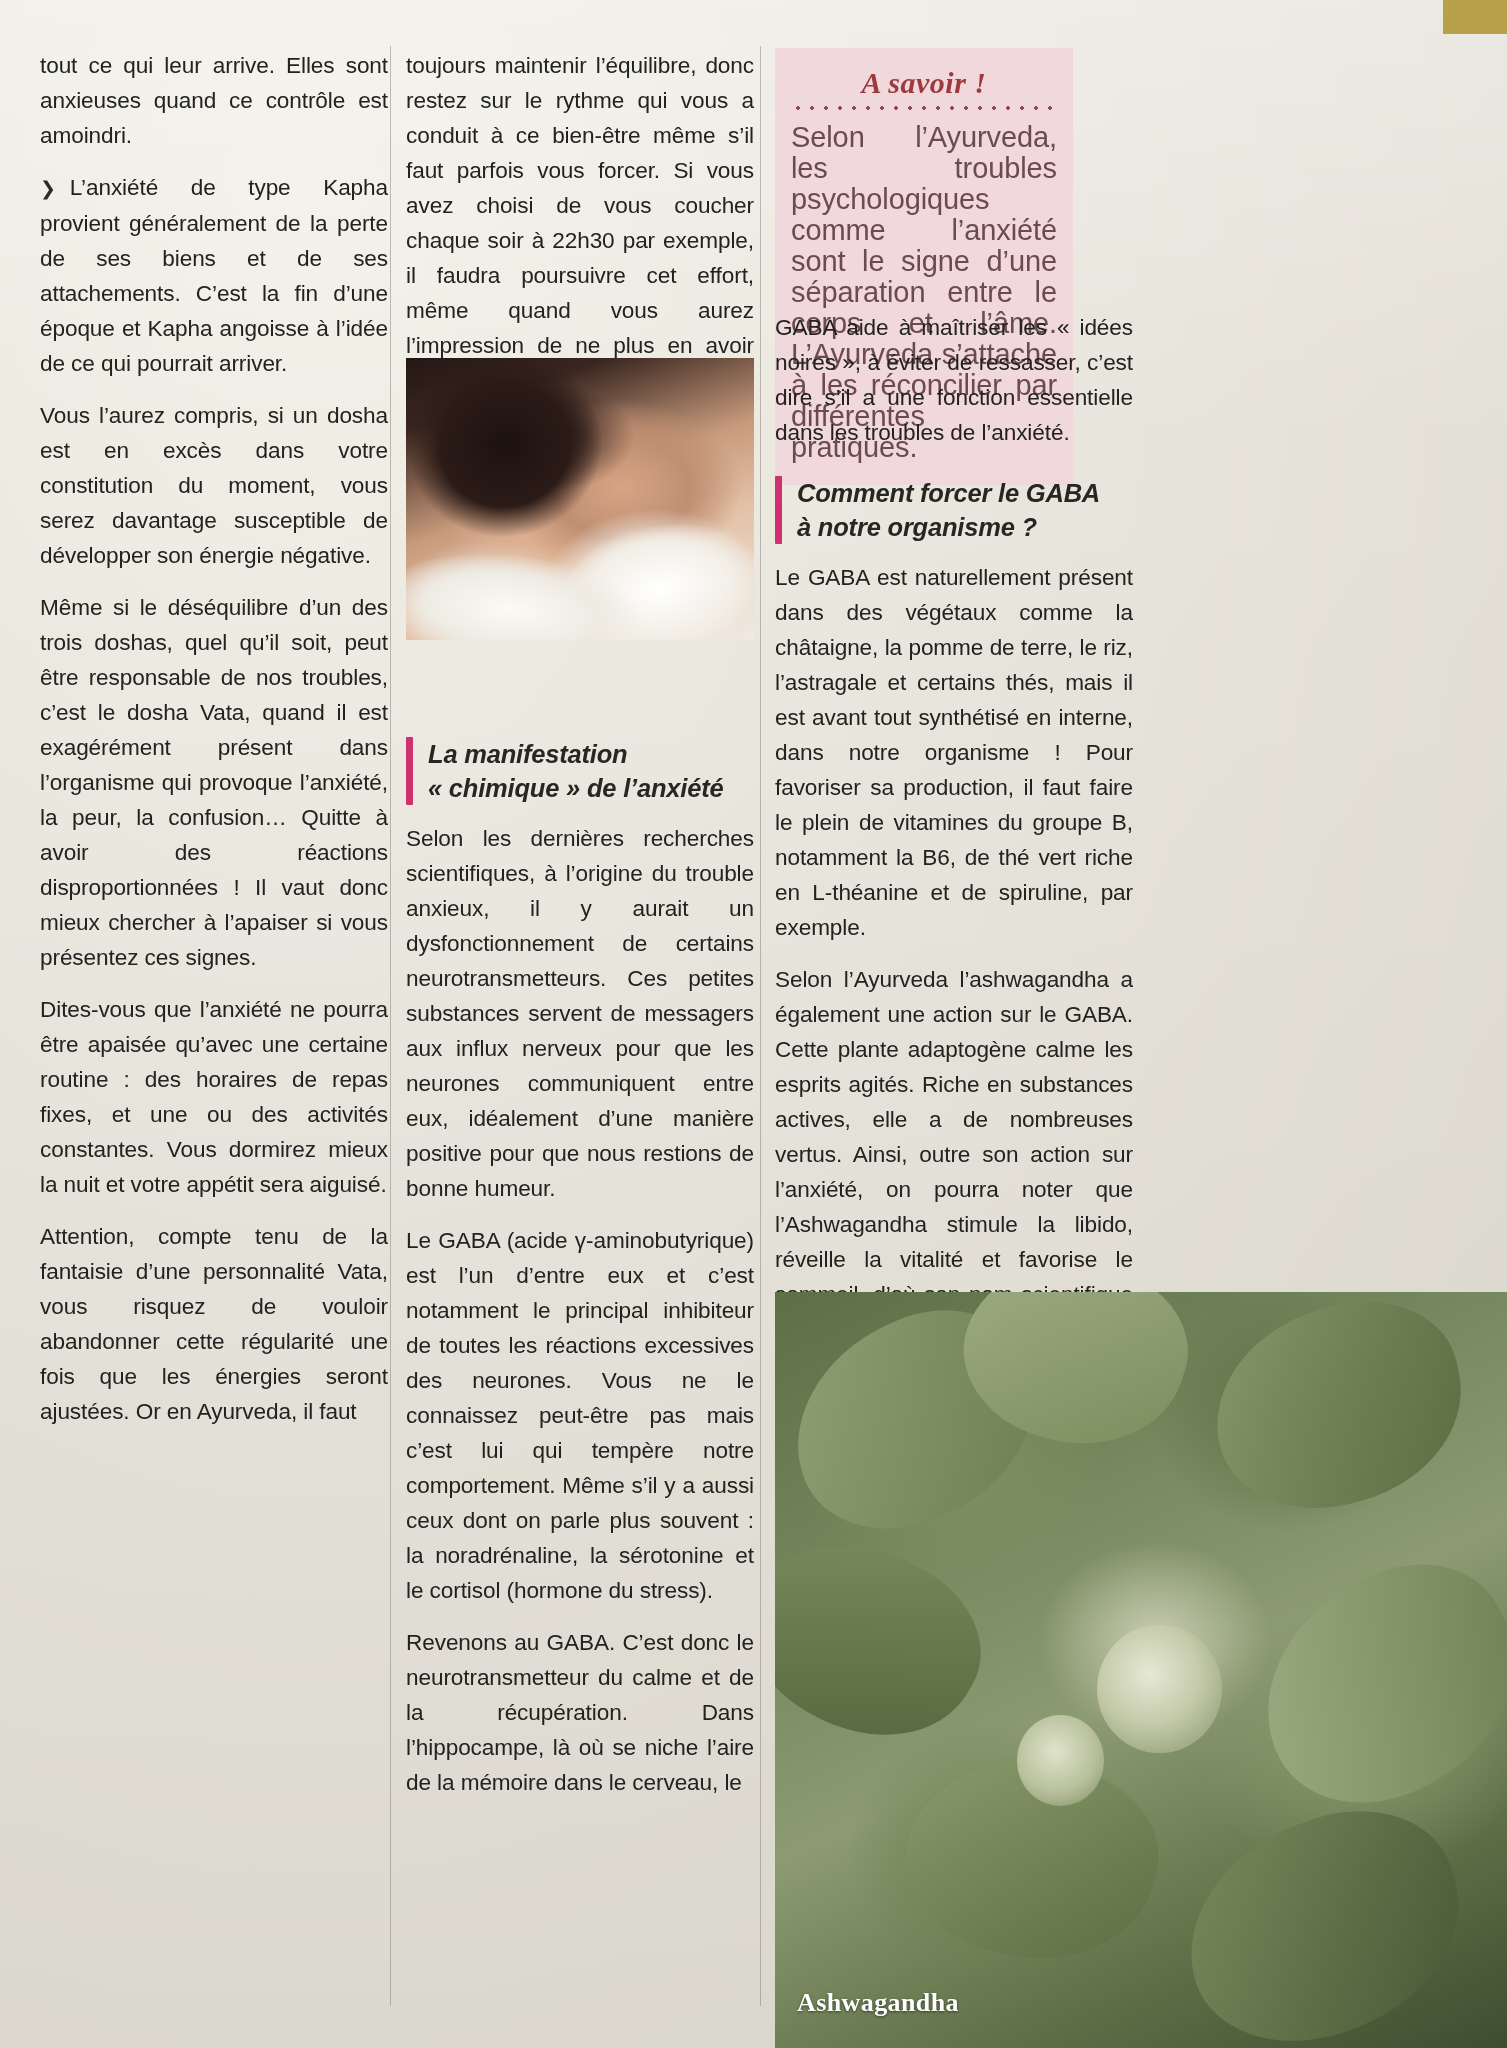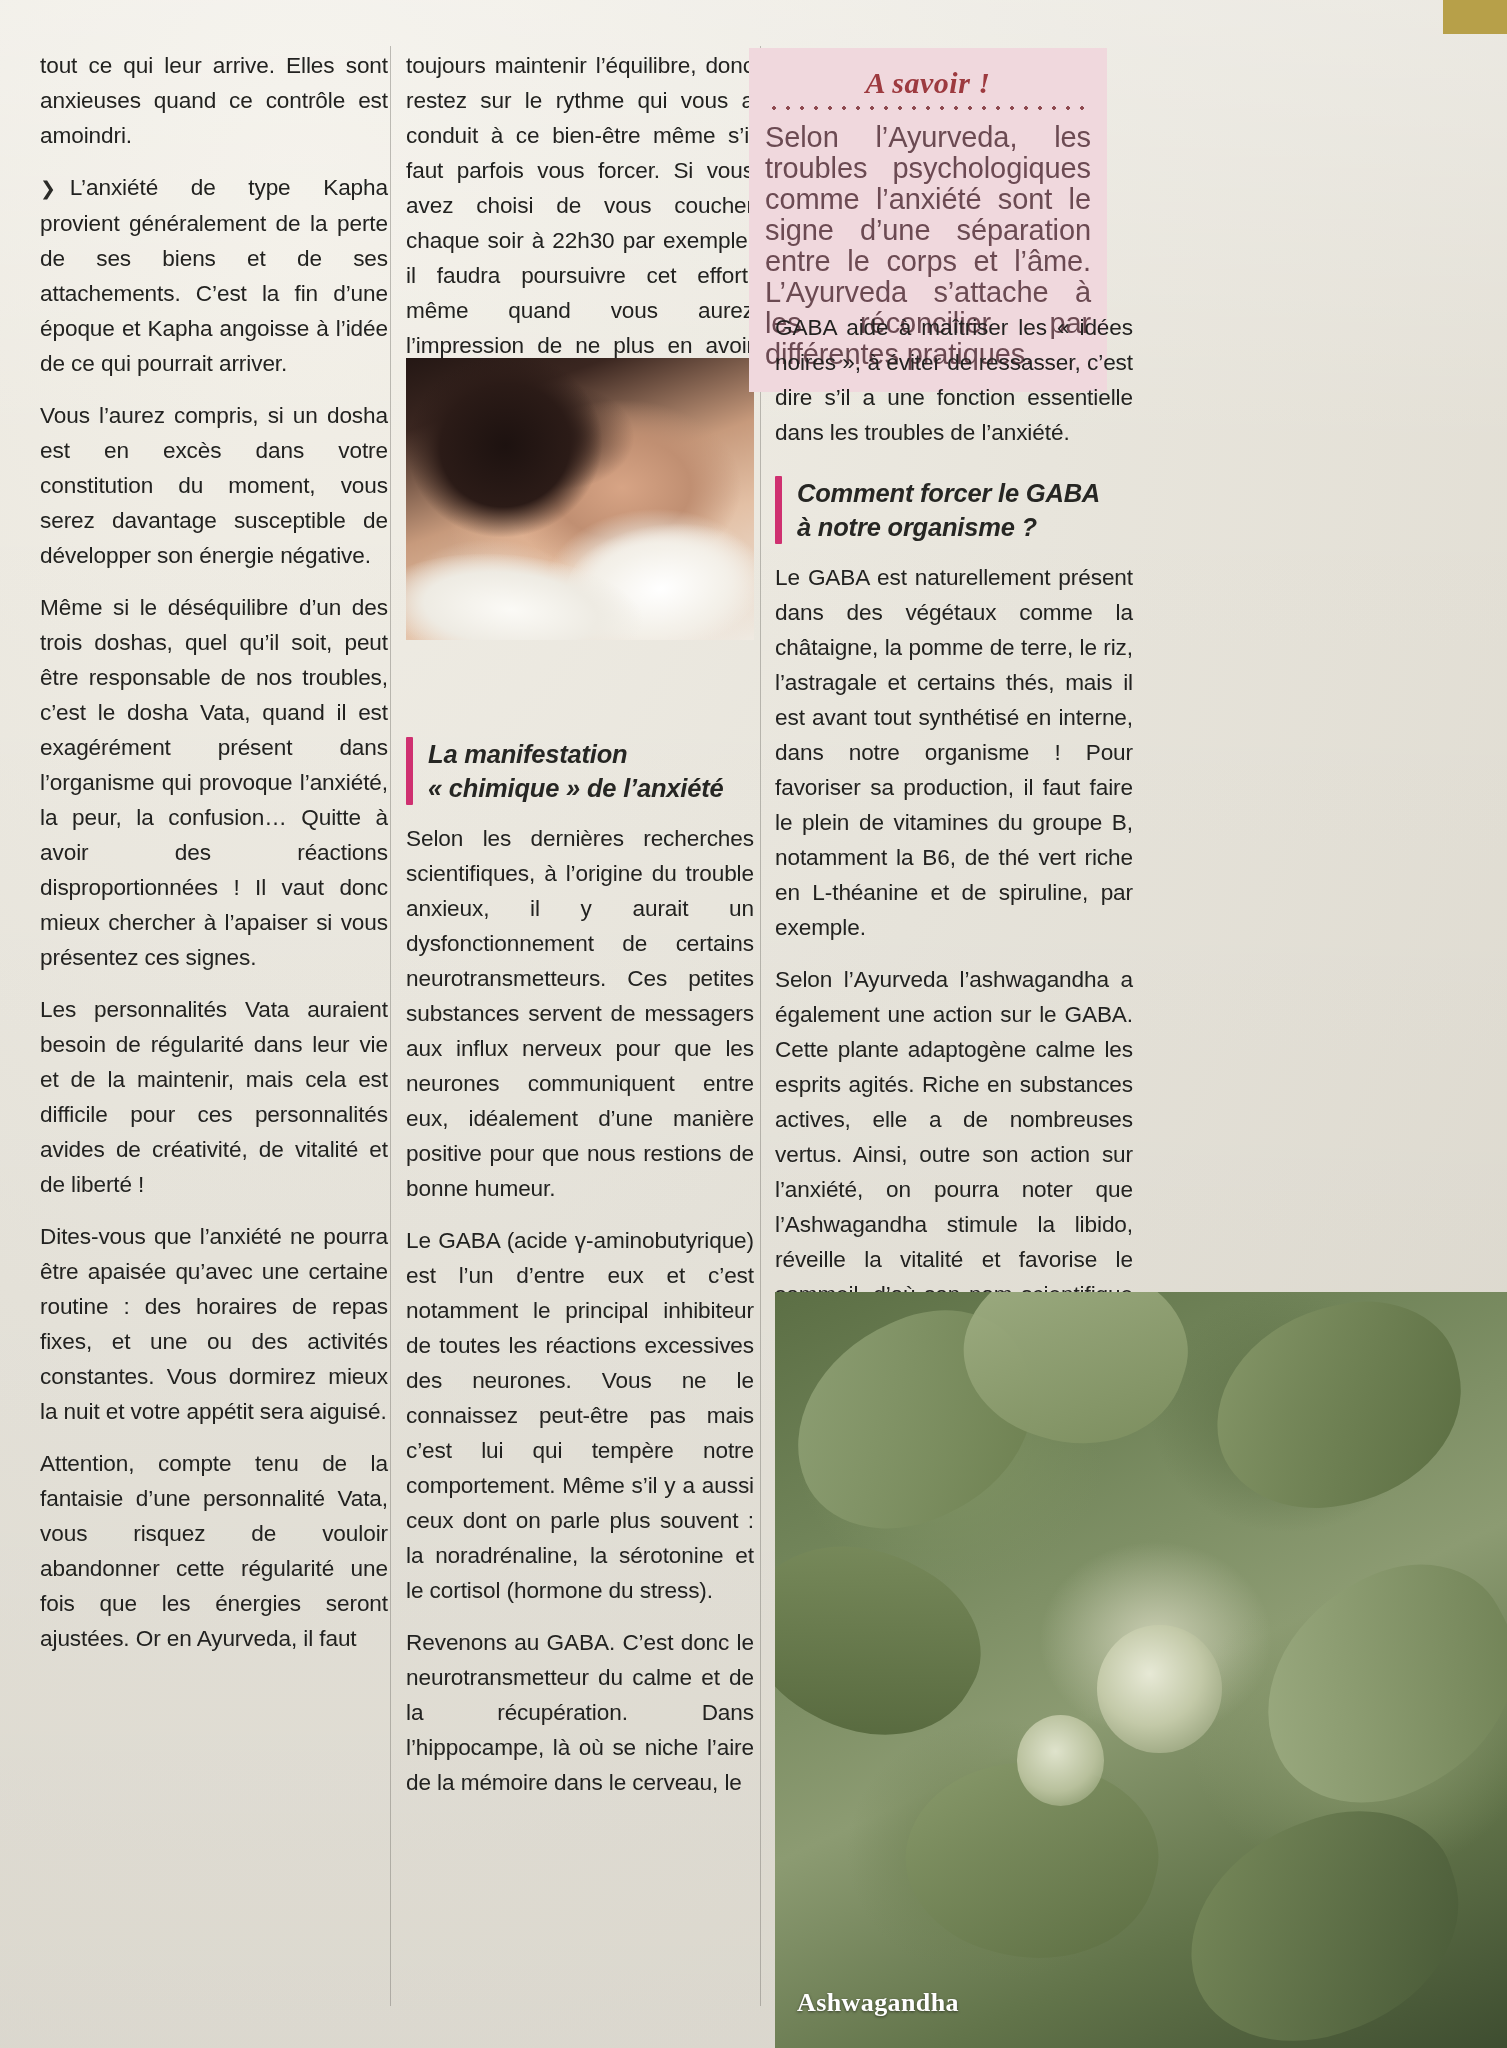--- a/index.html
+++ b/index.html
@@ -85,22 +85,22 @@
     font-weight:bold;
     font-size:25.5px;
     line-height:34px;
     color:#262623;
     letter-spacing:-0.2px;
   }
 
   
   .savoir{
     position:absolute;
-    left:749px;top:48px;
-    width:358px;
+    left:775px;top:48px;
+    width:298px;
     background:#f0d8dd;
     padding:12px 16px 22px 16px;
     box-sizing:border-box;
   }
   .savoir .title{
     text-align:center;
     font-family:"Liberation Serif", serif;
     font-style:italic;
     font-weight:bold;
     font-size:30px;
@@ -223,21 +223,20 @@
 
   <div class="col c1">
     <p>tout ce qui leur arrive. Elles sont anxieuses quand ce contrôle est amoindri.</p>
 
     <p class="bullet-par"><span class="chev">❯</span><span>L’anxiété de type Kapha provient généralement de la perte de ses biens et de ses attachements. C’est la fin d’une époque et Kapha angoisse à l’idée de ce qui pourrait arriver.</span></p>
 
     <p>Vous l’aurez compris, si un dosha est en excès dans votre constitution du moment, vous serez davantage susceptible de développer son énergie négative.</p>
     <p>Même si le déséquilibre d’un des trois doshas, quel qu’il soit, peut être responsable de nos troubles, c’est le dosha Vata, quand il est exagérément présent dans l’organisme qui provoque l’anxiété, la peur, la confusion… Quitte à avoir des réactions disproportionnées ! Il vaut donc mieux chercher à l’apaiser si vous présentez ces signes.</p>
 
 
-    <p>Les personnalités Vata auraient besoin de régularité dans leur vie et de la maintenir, mais cela est difficile pour ces personnalités avides de créativité, de vitalité et de liberté !</p>
     <p>Dites-vous que l’anxiété ne pourra être apaisée qu’avec une certaine routine : des horaires de repas fixes, et une ou des activités constantes. Vous dormirez mieux la nuit et votre appétit sera aiguisé.</p>
     <p class="last">Attention, compte tenu de la fantaisie d’une personnalité Vata, vous risquez de vouloir abandonner cette régularité une fois que les énergies seront ajustées. Or en Ayurveda, il faut</p>
   </div>
 
   <div class="col c2">
     <p>toujours maintenir l’équilibre, donc restez sur le rythme qui vous a conduit à ce bien-être même s’il faut parfois vous forcer. Si vous avez choisi de vous coucher chaque soir à 22h30 par exemple, il faudra poursuivre cet effort, même quand vous aurez l’impression de ne plus en avoir besoin !</p>
 
     <div style="height:296px"></div>
 
     <div class="head">

